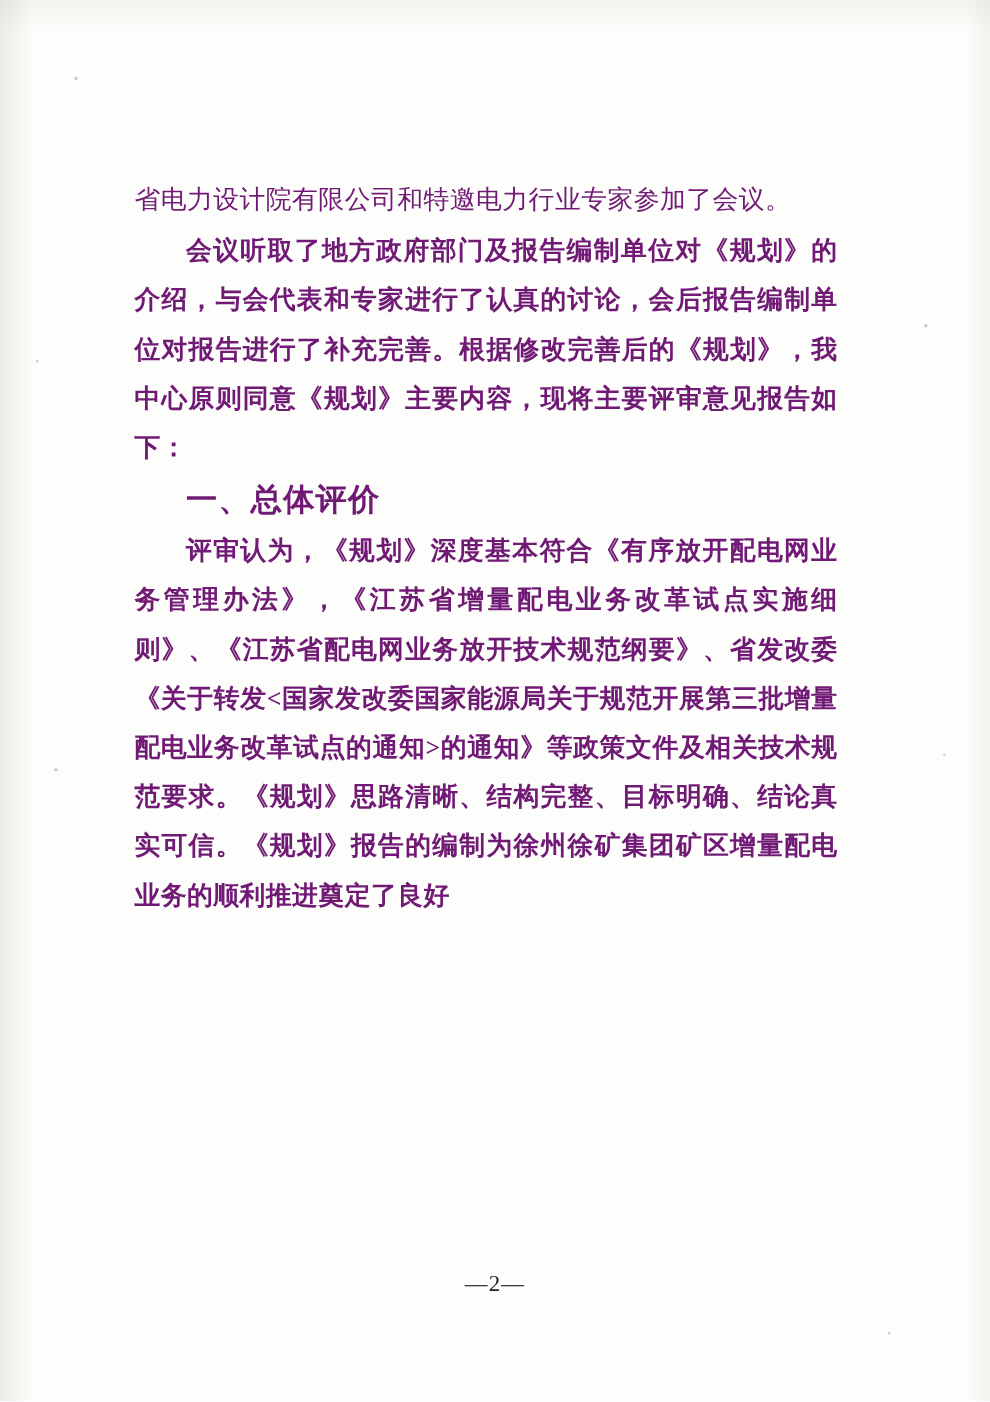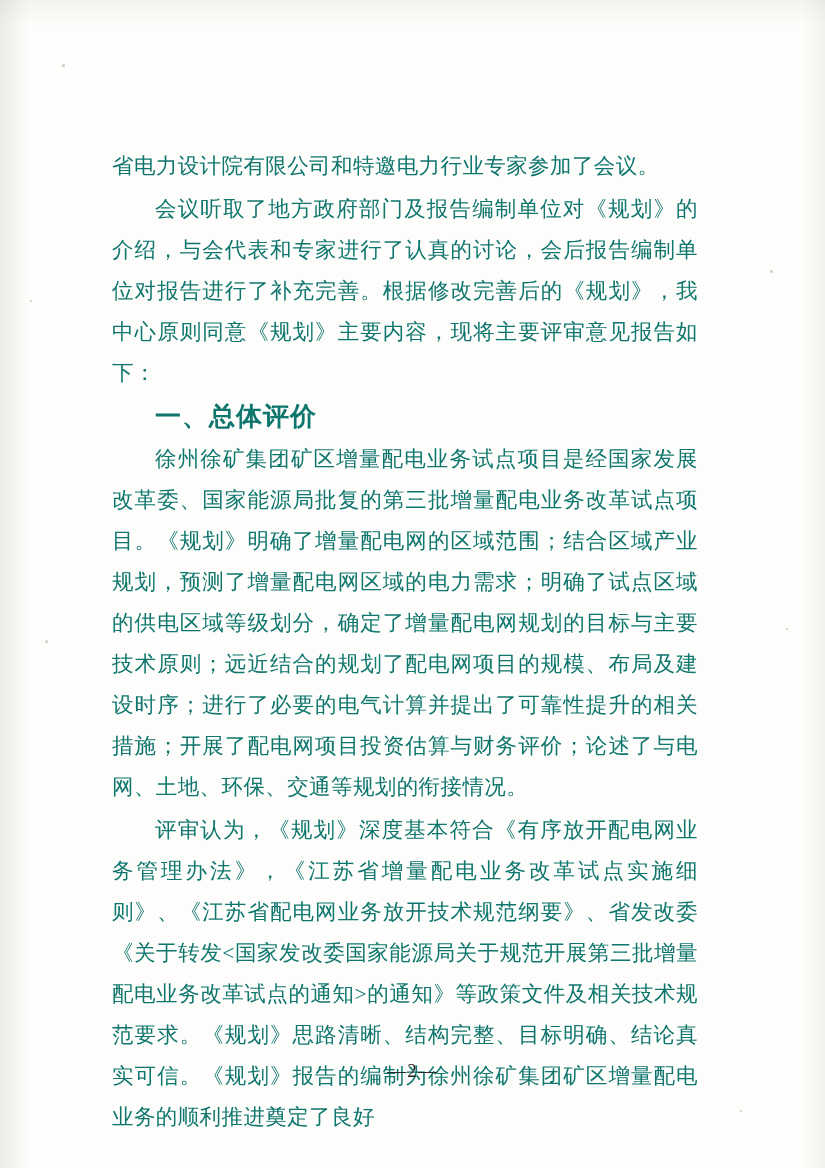--- a/index.html
+++ b/index.html
@@ -45,24 +45,25 @@
     top: 146px;
     width: 602px;
   }
   p {
     margin: 0 16px 2px 0;
     font-size: 21.5px;
     line-height: 41px;
     letter-spacing: 0.4px;
     text-align: justify;
     text-justify: inter-character;
-    color: #0f766e;
+    color: #701a75;
   }
   p.indent {
     text-indent: 43px;
+    font-weight: bold;
   }
   p.heading {
     text-indent: 43px;
     font-weight: bold;
     font-family: "Liberation Sans", "DejaVu Sans", sans-serif;
     font-size: 26px;
     letter-spacing: 1px;
   }
   .footer {
     position: absolute;
@@ -84,18 +85,17 @@
   <span class="speckle" style="left:30px; top:300px; width:2px; height:2px;"></span>
   <span class="speckle" style="left:45px; top:640px; width:3px; height:3px;"></span>
   <span class="speckle" style="left:770px; top:270px; width:3px; height:3px;"></span>
   <span class="speckle" style="left:786px; top:628px; width:2px; height:2px;"></span>
   <span class="speckle" style="left:740px; top:1110px; width:2px; height:2px;"></span>
 
   <div class="content">
     <p class="flush">省电力设计院有限公司和特邀电力行业专家参加了会议。</p>
     <p class="indent">会议听取了地方政府部门及报告编制单位对《规划》的介绍，与会代表和专家进行了认真的讨论，会后报告编制单位对报告进行了补充完善。根据修改完善后的《规划》，我中心原则同意《规划》主要内容，现将主要评审意见报告如下：</p>
     <p class="heading">一、总体评价</p>
-    <p class="indent">徐州徐矿集团矿区增量配电业务试点项目是经国家发展改革委、国家能源局批复的第三批增量配电业务改革试点项目。《规划》明确了增量配电网的区域范围；结合区域产业规划，预测了增量配电网区域的电力需求；明确了试点区域的供电区域等级划分，确定了增量配电网规划的目标与主要技术原则；远近结合的规划了配电网项目的规模、布局及建设时序；进行了必要的电气计算并提出了可靠性提升的相关措施；开展了配电网项目投资估算与财务评价；论述了与电网、土地、环保、交通等规划的衔接情况。</p>
     <p class="indent">评审认为，《规划》深度基本符合《有序放开配电网业务管理办法》，《江苏省增量配电业务改革试点实施细则》、《江苏省配电网业务放开技术规范纲要》、省发改委《关于转发&lt;国家发改委国家能源局关于规范开展第三批增量配电业务改革试点的通知&gt;的通知》等政策文件及相关技术规范要求。《规划》思路清晰、结构完整、目标明确、结论真实可信。《规划》报告的编制为徐州徐矿集团矿区增量配电业务的顺利推进奠定了良好</p>
   </div>
 
   <div class="footer">—2—</div>
 </div>
 
 </body></html>

